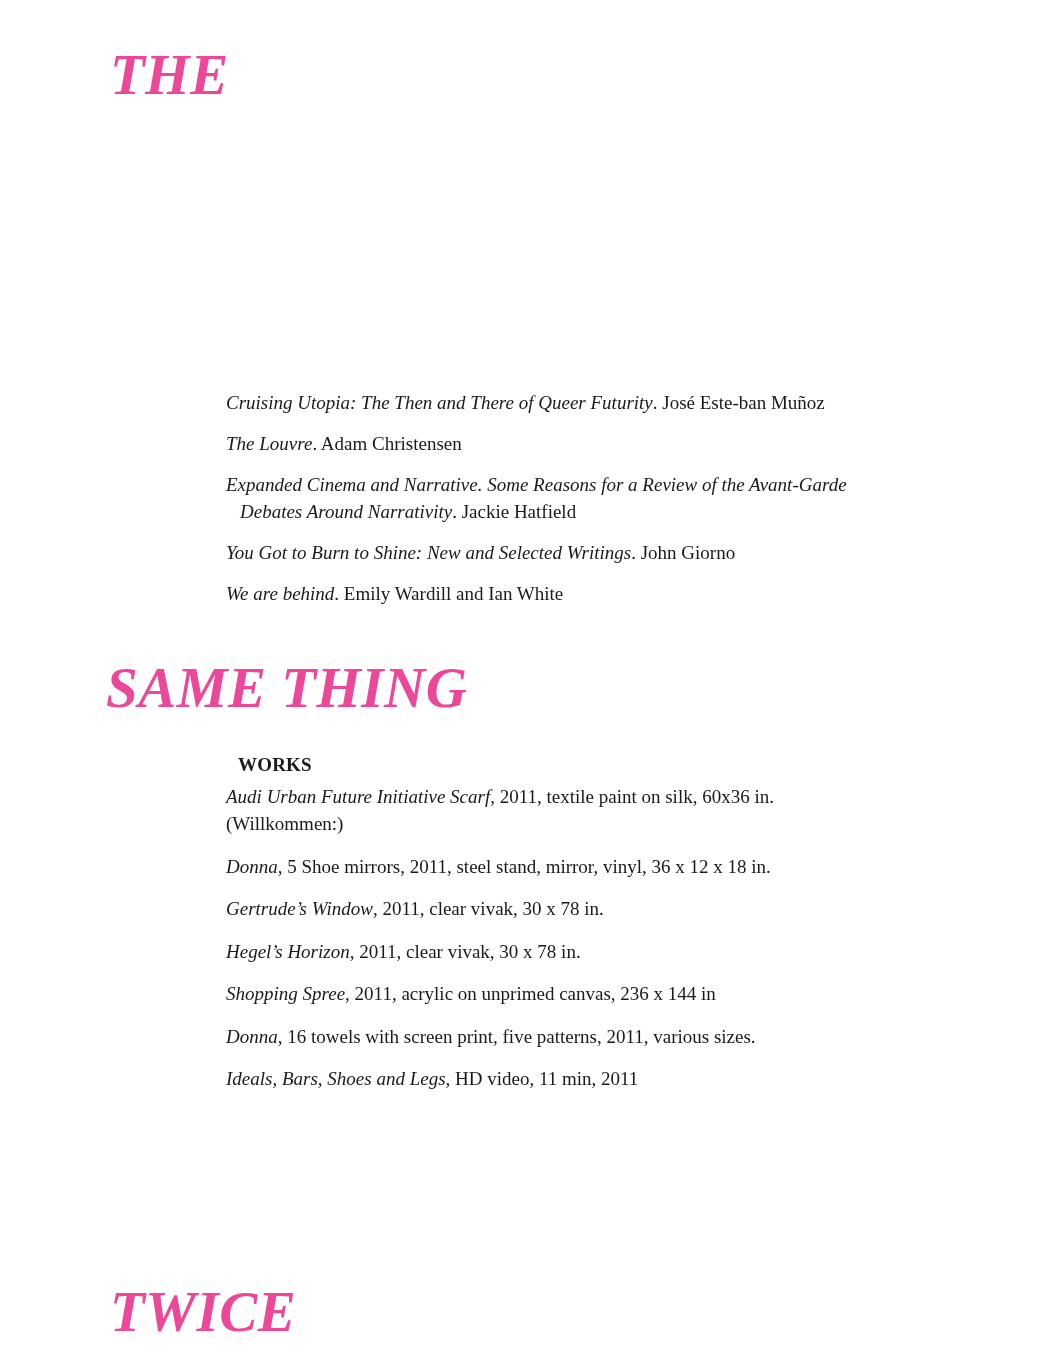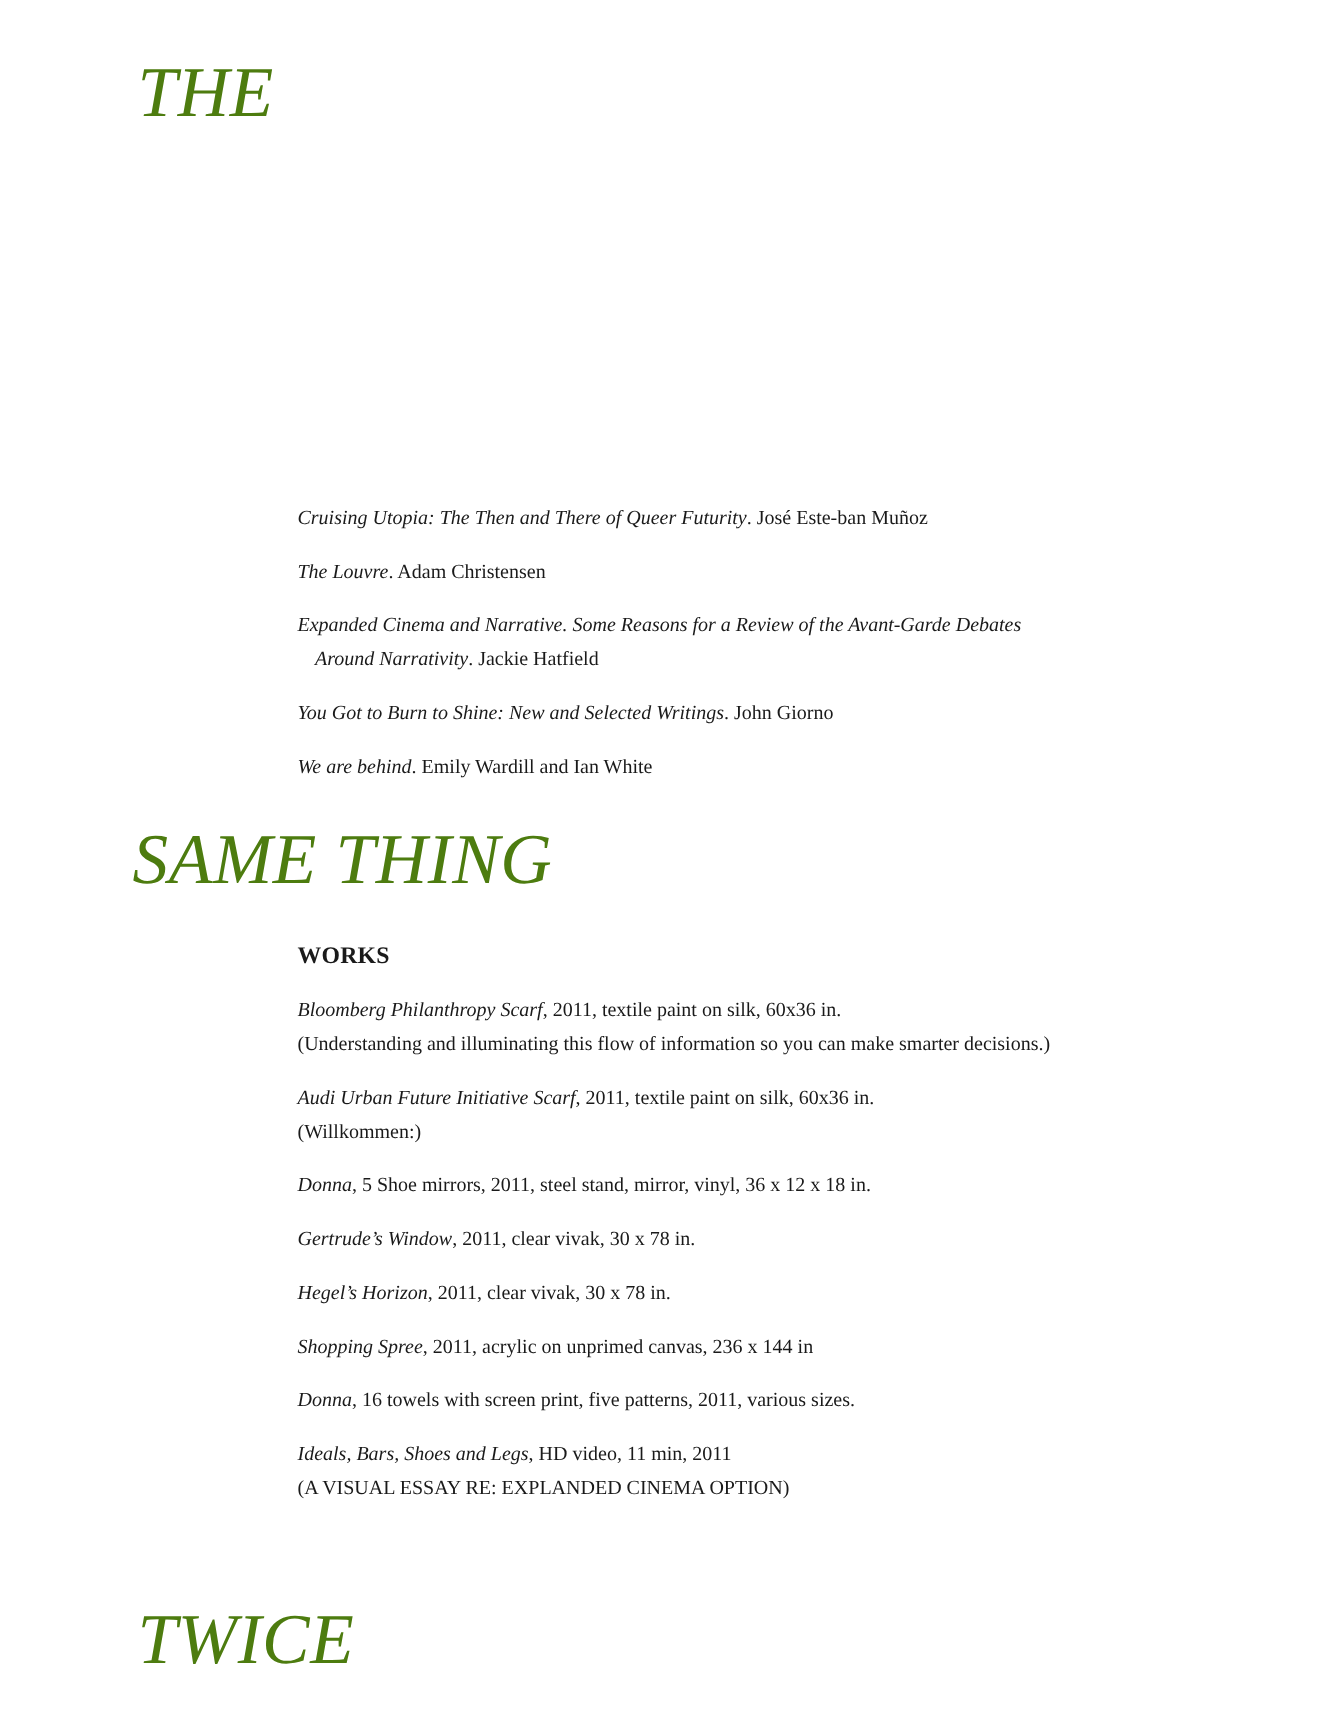--- a/index.html
+++ b/index.html
@@ -12,43 +12,43 @@
       height: 1367px;
       position: relative;
       overflow: hidden;
       font-family: "Liberation Serif", "DejaVu Serif", serif;
       color: #1a1a1a;
     }
     .big-heading {
       position: absolute;
       margin: 0;
       font-family: "Liberation Serif", "DejaVu Serif", serif;
-      font-weight: normal;
+      font-weight: bold;
       font-style: italic;
       font-size: 57px;
       line-height: 1;
-      color: #4d7c0f;
+      color: #ec4899;
       letter-spacing: 0.5px;
       text-align: right;
     }
     #heading-the { left: 110px; top: 46px; }
     #heading-same { left: 106px; top: 659px; }
     #heading-twice { left: 110px; top: 1271px; margin-top: 12px; }
 
     .block {
       position: absolute;
       left: 222px;
       width: 640px;
     }
     .entry {
-      font-size: 16px;
+      font-size: 19px;
       line-height: 27px;
       padding-left: 14px;
       text-indent: -14px;
-      margin: 16px;
+      margin: 4px;
     }
     .entry .title { font-style: italic; }
     .entry .sub { display: block; }
 
     #reading-list { top: 385px; }
     #reading-list .entry { margin-bottom: 14px; }
 
     #works-label {
       position: absolute;
       left: 222px;
@@ -84,41 +84,36 @@
     <span class="title">We are behind</span><span>.</span><span> Emily Wardill and Ian White</span>
   </p>
 </div>
 
 <h1 class="big-heading" id="heading-same">SAME THING</h1>
 
 <h2 id="works-label">WORKS</h2>
 
 <div class="block" id="works-list">
   <p class="entry">
-    <span class="title">Bloomberg Philanthropy Scarf</span><span>, 2011, textile paint on silk, 60x36 in.</span>
-    <span class="sub">(Understanding and illuminating this flow of information so you can make smarter decisions.)</span>
-  </p>
-  <p class="entry">
     <span class="title">Audi Urban Future Initiative Scarf</span><span>, 2011, textile paint on silk, 60x36 in.</span>
     <span class="sub">(Willkommen:)</span>
   </p>
   <p class="entry">
     <span class="title">Donna</span><span>, 5 Shoe mirrors, 2011, steel stand, mirror, vinyl, 36 x 12 x 18 in.</span>
   </p>
   <p class="entry">
     <span class="title">Gertrude’s Window</span><span>, 2011, clear vivak, 30 x 78 in.</span>
   </p>
   <p class="entry">
     <span class="title">Hegel’s Horizon</span><span>, 2011, clear vivak, 30 x 78 in.</span>
   </p>
   <p class="entry">
     <span class="title">Shopping Spree</span><span>, 2011, acrylic on unprimed canvas, 236 x 144 in</span>
   </p>
   <p class="entry">
     <span class="title">Donna</span><span>, 16 towels with screen print, five patterns, 2011, various sizes.</span>
   </p>
   <p class="entry">
     <span class="title">Ideals, Bars, Shoes and Legs</span><span>, HD video, 11 min, 2011</span>
-    <span class="sub">(A VISUAL ESSAY RE: EXPLANDED CINEMA OPTION)</span>
   </p>
 </div>
 
 <h1 class="big-heading" id="heading-twice">TWICE</h1>
 
 </body></html>

